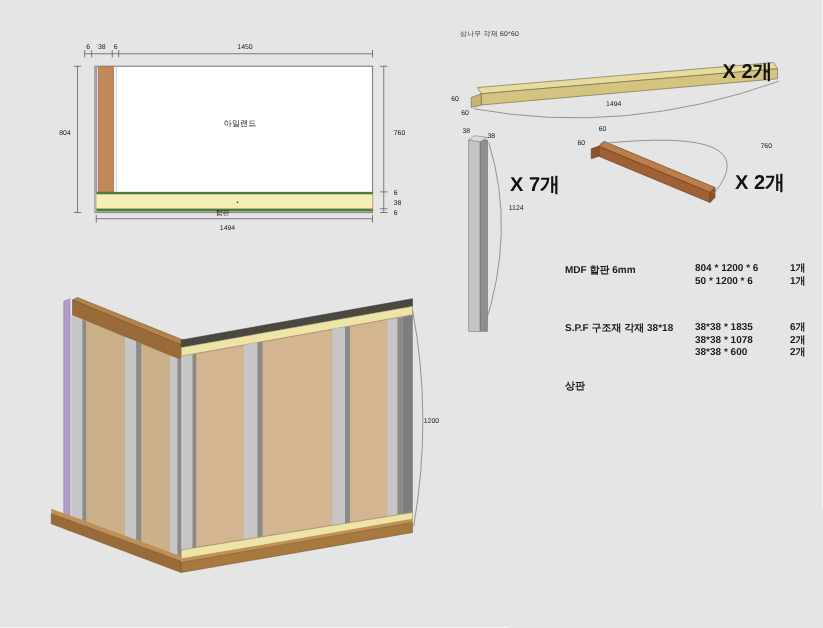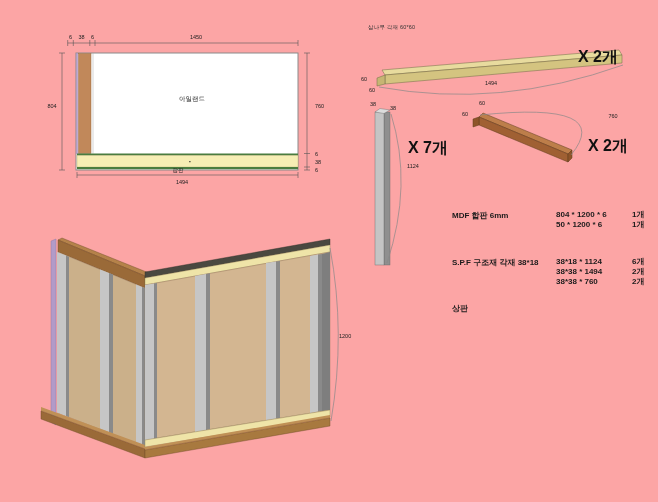--- a/index.html
+++ b/index.html
@@ -1,16 +1,16 @@
 <!DOCTYPE html>
 <html><head>
 <meta charset="utf-8">
 <style>
   html,body{margin:0;padding:0;background:#fff;}
-  #canvas{position:relative;width:658px;height:502px;background:#fca5a5;overflow:hidden;
+  #canvas{position:relative;width:658px;height:502px;background:#e5e5e5;overflow:hidden;
           font-family:"Liberation Sans","DejaVu Sans",sans-serif;color:#1b1b1b;}
   .abs{position:absolute;}
   svg{display:block;}
   svg text{font-family:"Liberation Sans","DejaVu Sans",sans-serif;fill:#222;}
   .dim{font-size:5.5px;fill:#222;}
   .count{font-size:16px;font-weight:700;fill:#111;}
   .matnote{font-size:5.5px;color:#333;letter-spacing:.2px;}
   
   #bom{left:421px;top:210px;width:237px;font-size:8px;font-weight:700;color:#1b1b1b;margin-left:31px;}
   .bom-section{position:relative;}
@@ -162,23 +162,23 @@
         <div class="bom-row"><span class="bom-size">804 * 1200 * 6</span><span class="bom-qty">1개</span></div>
         <div class="bom-row"><span class="bom-size">50 * 1200 * 6</span><span class="bom-qty">1개</span></div>
       </div>
     </div>
 
     <div class="gap27"></div>
 
     <div class="bom-section">
       <span class="bom-label">S.P.F 구조재 각재 38*18</span>
       <div class="bom-rows">
-        <div class="bom-row"><span class="bom-size">38*18 * 1124</span><span class="bom-qty">6개</span></div>
-        <div class="bom-row"><span class="bom-size">38*38 * 1494</span><span class="bom-qty">2개</span></div>
-        <div class="bom-row"><span class="bom-size">38*38 * 760</span><span class="bom-qty">2개</span></div>
+        <div class="bom-row"><span class="bom-size">38*38 * 1835</span><span class="bom-qty">6개</span></div>
+        <div class="bom-row"><span class="bom-size">38*38 * 1078</span><span class="bom-qty">2개</span></div>
+        <div class="bom-row"><span class="bom-size">38*38 * 600</span><span class="bom-qty">2개</span></div>
       </div>
     </div>
 
     <div class="gap16"></div>
 
     <div class="bom-section">
       <span class="bom-label">상판</span>
     </div>
 
     <div class="gap24"></div>

